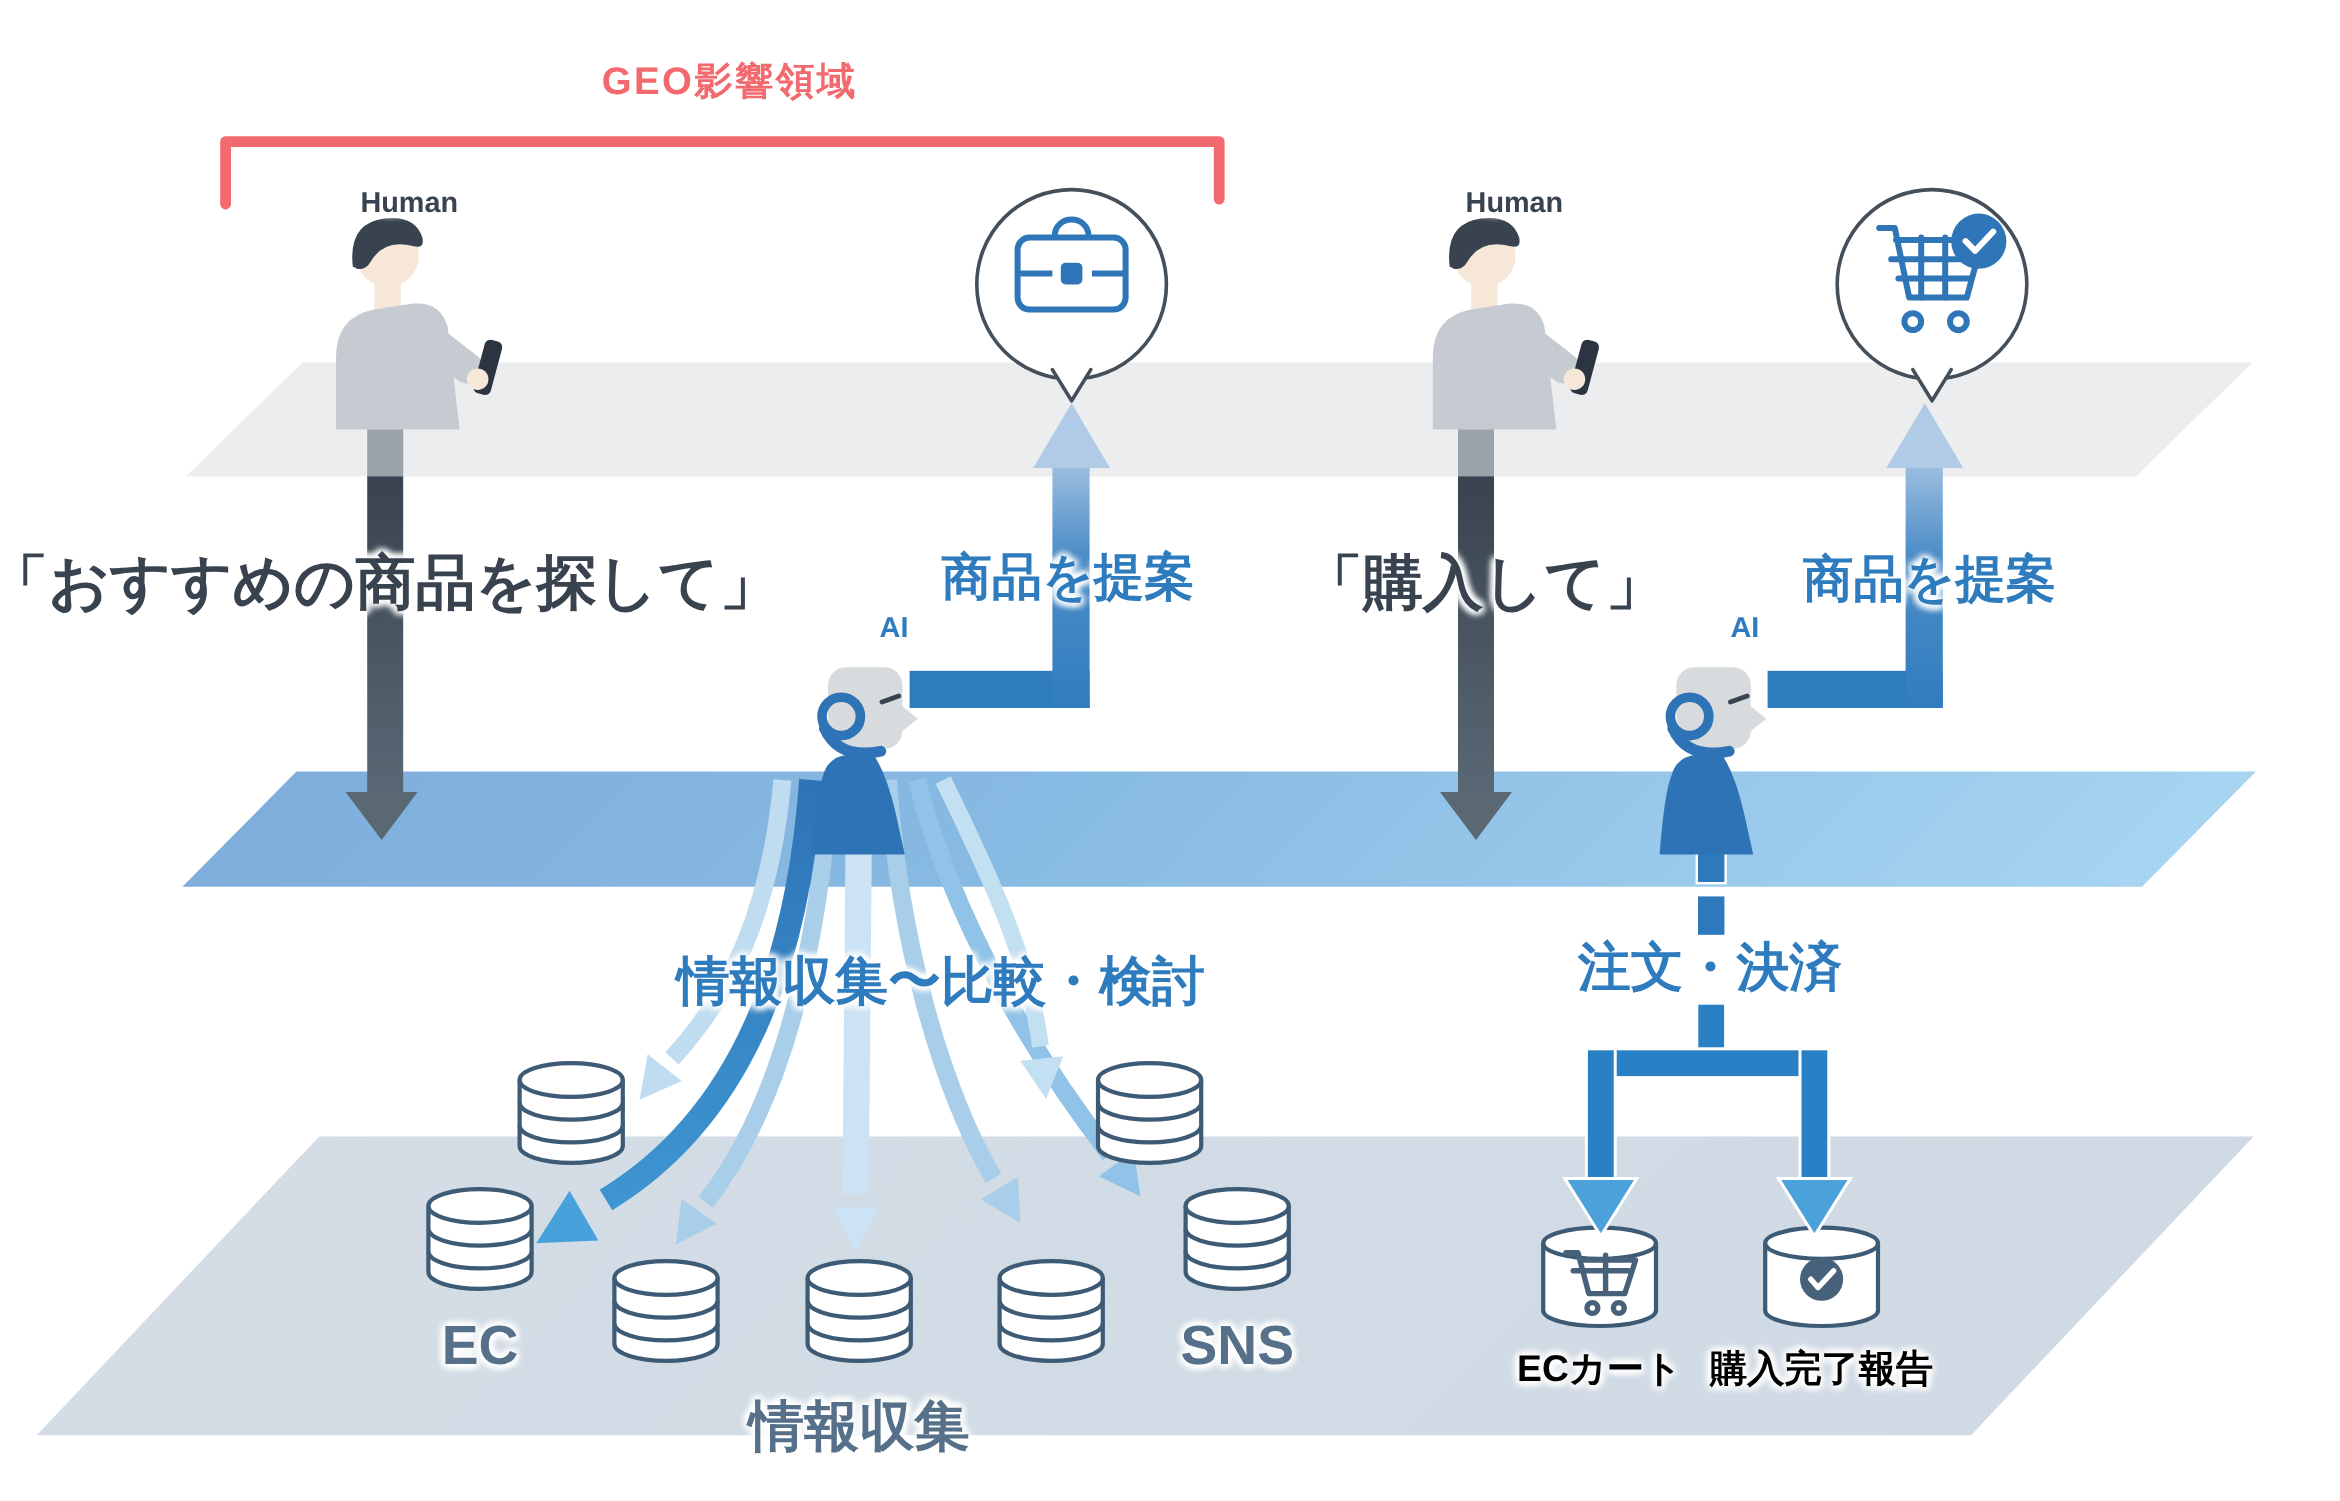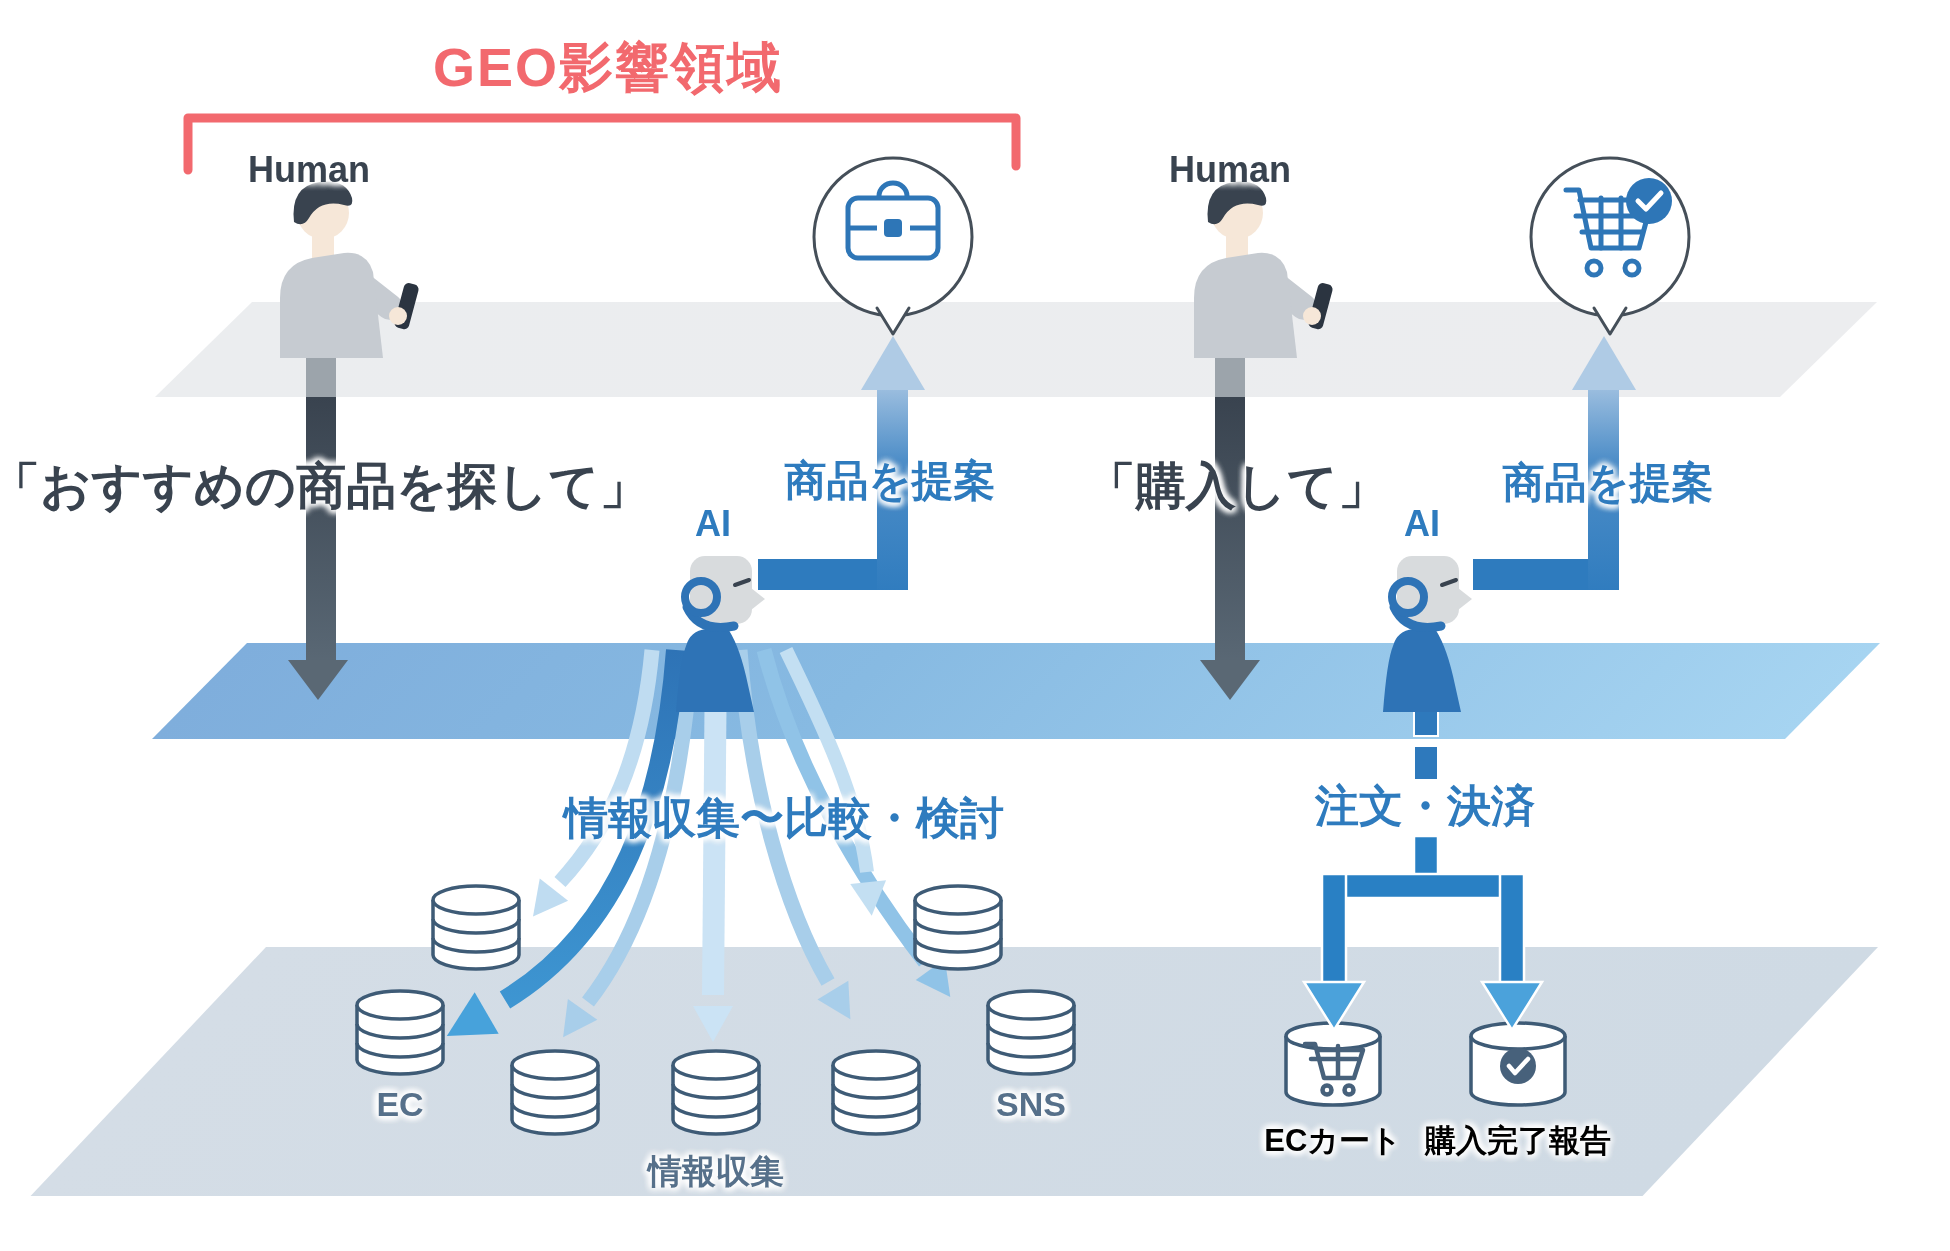--- a/index.html
+++ b/index.html
@@ -21,28 +21,28 @@
   .layer-bot{
     left:266px;top:947px;width:1612px;height:249px;
     background:linear-gradient(90deg,#D4DDE6 0%,#CFDAE4 100%);
     transform:skewX(-43.4deg);transform-origin:top left;
   }
   svg.art{position:absolute;left:0;top:0;}
   .lbl{
     position:absolute;transform:translate(-50%,-50%);white-space:nowrap;font-weight:800;
     text-shadow:0 0 8px #fff,0 0 8px #fff,2px 2px 6px #fff,-2px -2px 6px #fff,2px -2px 6px #fff,-2px 2px 6px #fff;
   }
-  .t-red{color:#F2696E;font-size:54px;letter-spacing:2px;}
+  .t-red{color:#F2696E;font-size:32px;letter-spacing:2px;}
   .t-dark{color:#39434F;}
   .t-blue{color:#2E7BBE;}
-  .actor{font-size:36px;}
+  .actor{font-size:24px;margin-left:32px;}
   .msg{font-size:50px;}
   .msg-b{font-size:42px;}
   .flow{font-size:44px;}
-  .dblbl{color:#56708A;font-size:34px;font-weight:800;}
+  .dblbl{color:#56708A;font-size:46px;font-weight:800;margin-top:17px;}
   .syslbl{color:#000000;font-size:31px;font-weight:800;}
 </style>
 </head>
 <body>
 
 <div class="stage">
 
   <div class="layer layer-top"></div>
   <div class="layer layer-mid"></div>
   <div class="layer layer-bot"></div>

